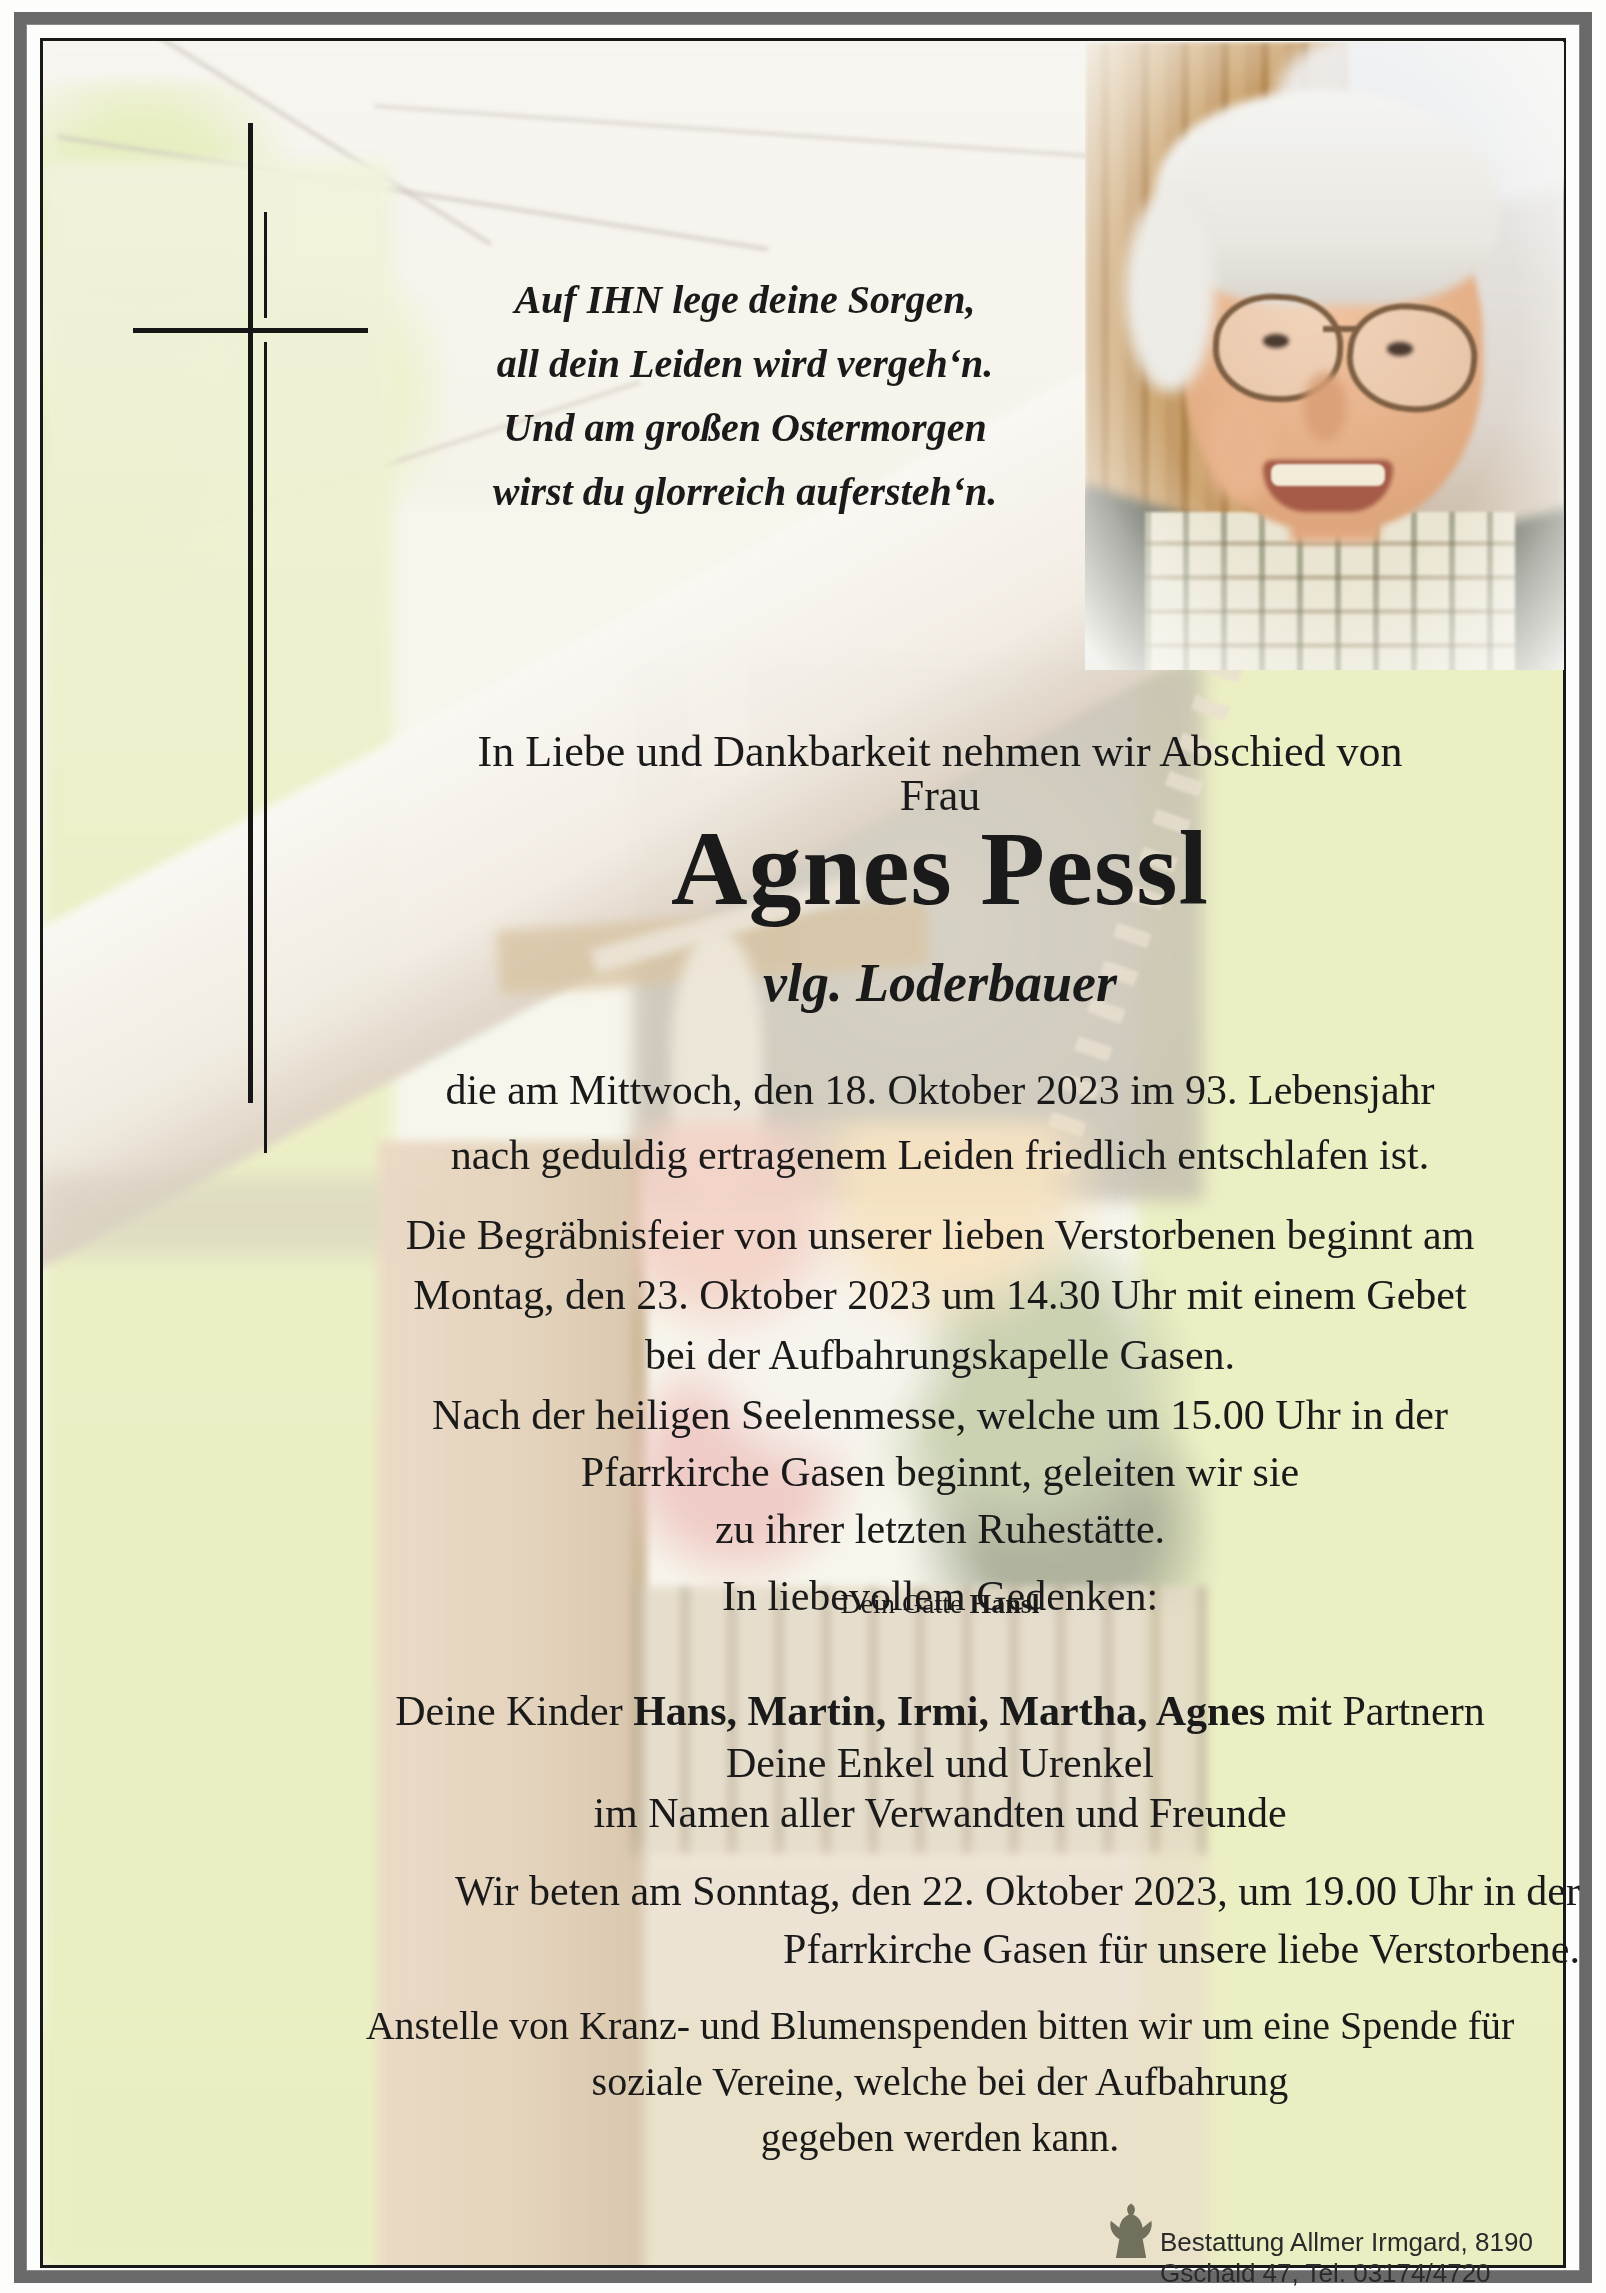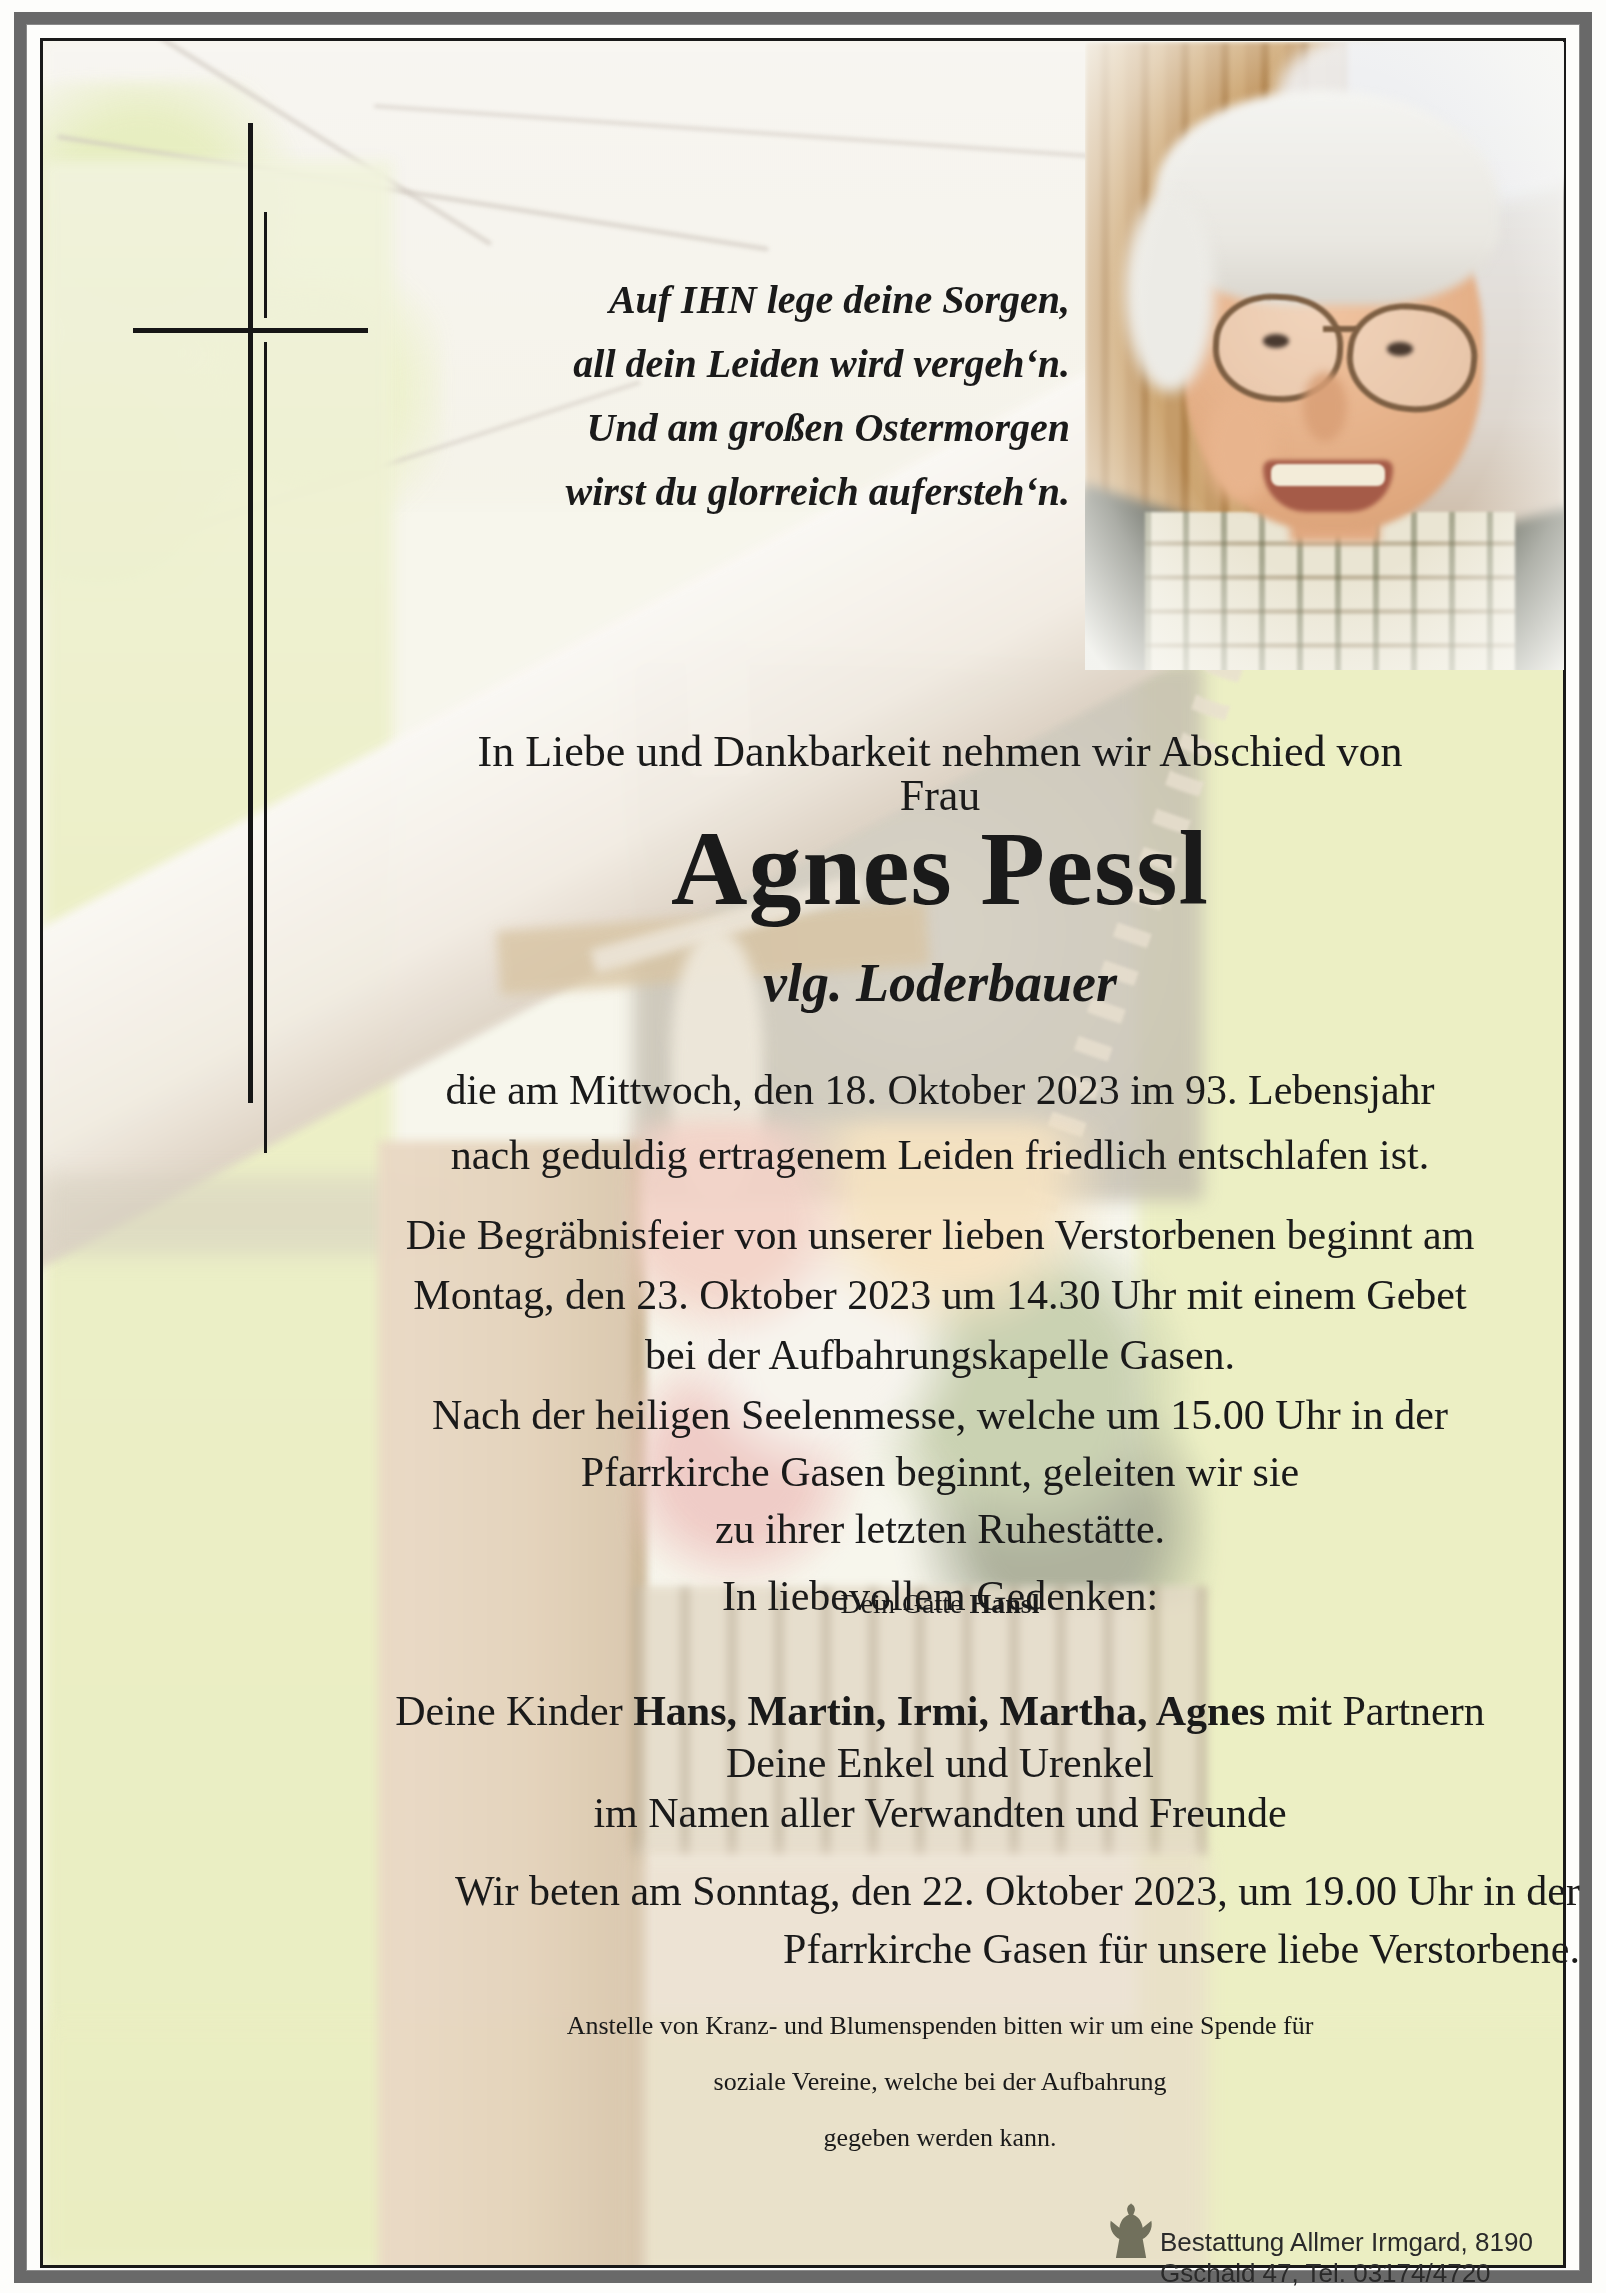--- a/index.html
+++ b/index.html
@@ -92,36 +92,36 @@
   .ph-eye.r{left:302px;top:300px;}
   .ph-nose{left:218px;top:330px;width:44px;height:70px;background:#d99f76;border-radius:50%;filter:blur(5px);opacity:.85;}
   .ph-mouth{left:178px;top:418px;width:130px;height:52px;background:#a55b48;border-radius:14px 14px 70px 70px;filter:blur(2px);}
   .ph-teeth{left:186px;top:422px;width:114px;height:22px;background:#f3ecd9;border-radius:8px;filter:blur(1px);}
   .ph-cheek{left:120px;top:350px;width:70px;height:110px;background:#e8b48d;border-radius:50%;filter:blur(8px);}
   .ph-fade{left:0;top:0;width:100%;height:100%;
     background:radial-gradient(ellipse at 52% 45%, rgba(250,250,246,0) 52%, rgba(250,250,246,.55) 74%, rgba(250,250,246,.96) 96%);}
 
   
   .t{position:absolute;text-align:center;color:#1a1a1a;}
-  .quote{left:420px;top:268px;width:650px;font-size:40px;line-height:64px;font-style:italic;font-weight:600;text-align:right;}
+  .quote{left:420px;top:268px;width:650px;font-size:40px;line-height:64px;font-style:italic;font-weight:600;}
   .col{left:300px;width:1280px;}
   .intro{top:726px;font-size:44px;}
   .frau{top:770px;font-size:44px;}
   .name{top:808px;font-size:106px;font-weight:bold;letter-spacing:1px;}
   .vulgo{top:952px;font-size:54px;font-style:italic;font-weight:600;}
   .passing{top:1058px;font-size:42px;line-height:65px;}
   .funeral{top:1205px;font-size:42px;line-height:60px;}
   .mass{top:1387px;font-size:42px;line-height:57px;}
   .gtitle{top:1572px;font-size:42px;}
   .fam1{top:1588px;font-size:28px;}
   .fam2{top:1687px;font-size:42px;}
   .fam3{top:1739px;font-size:42px;}
   .fam4{top:1789px;font-size:42px;}
   .prayer{top:1862px;font-size:42px;line-height:58px;text-align:right;}
-  .donation{top:1998px;font-size:26px;line-height:56px;}
+  .donation{top:1998px;font-size:40px;line-height:56px;}
   .fam1 b,.fam2 b{font-weight:bold;}
   .footer{position:absolute;left:1160px;top:2227px;width:420px;text-align:left;
     font-family:"Liberation Sans", sans-serif;font-size:26px;color:#2a2a2a;letter-spacing:0;}
   .angel{position:absolute;left:1102px;top:2200px;}
 </style>
 </head>
 <body>
 
 <div class="page">
 

